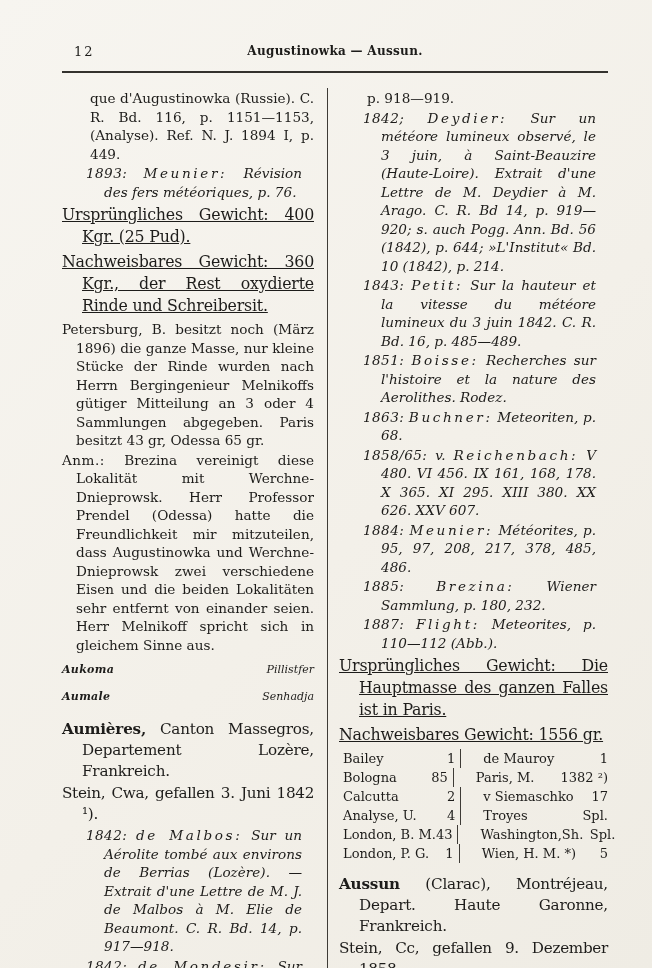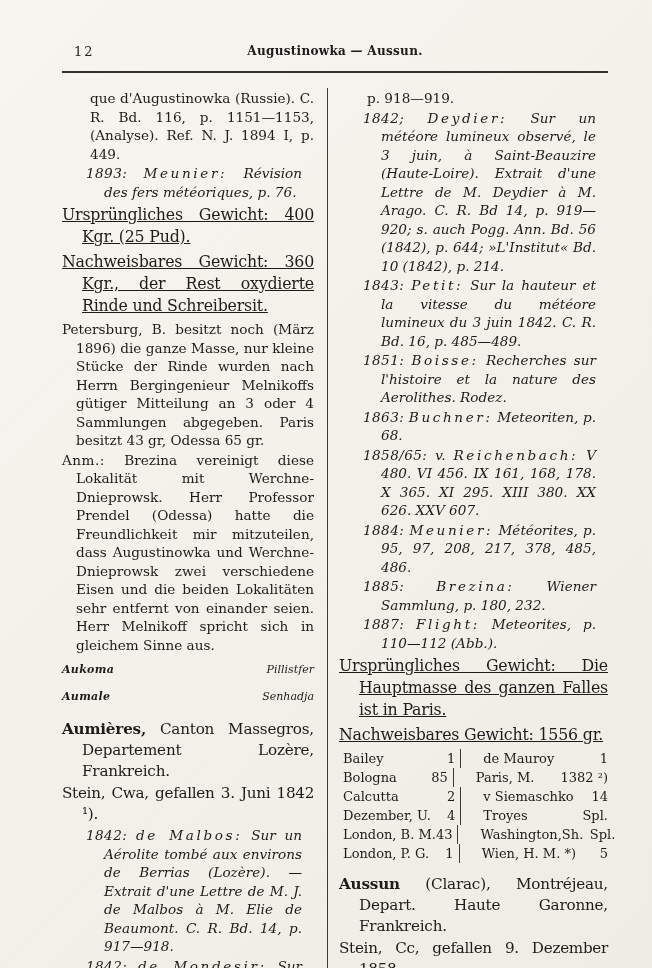--- a/index.html
+++ b/index.html
@@ -115,24 +115,24 @@
         <div class="coll-row">
           <span class="c-name-l">Bologna</span>
             <span class="c-val-l">85</span>
             <span class="c-name-r">Paris, M.</span>
             <span class="c-val-r">1382 ²)</span>
         </div>
         <div class="coll-row">
           <span class="c-name-l">Calcutta</span>
             <span class="c-val-l">2</span>
             <span class="c-name-r">v Siemaschko</span>
-            <span class="c-val-r">14</span>
+            <span class="c-val-r">17</span>
         </div>
         <div class="coll-row">
-          <span class="c-name-l">Dezember, U.</span>
+          <span class="c-name-l">Analyse, U.</span>
             <span class="c-val-l">4</span>
             <span class="c-name-r">Troyes</span>
             <span class="c-val-r">Spl.</span>
         </div>
         <div class="coll-row">
           <span class="c-name-l">London, B. M.</span>
             <span class="c-val-l">43</span>
             <span class="c-name-r">Washington,Sh.</span>
             <span class="c-val-r">Spl.</span>
         </div>

